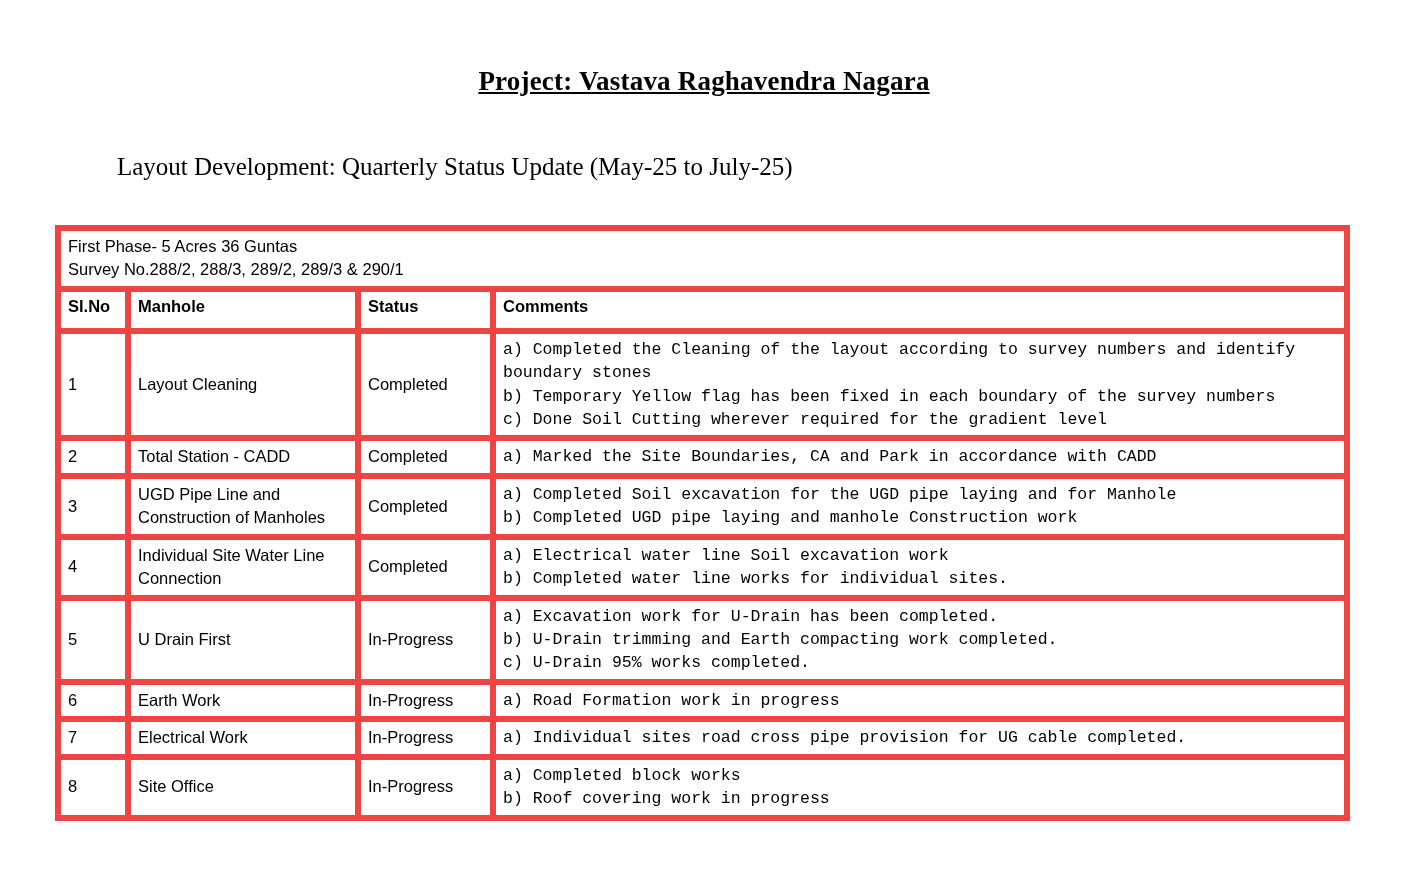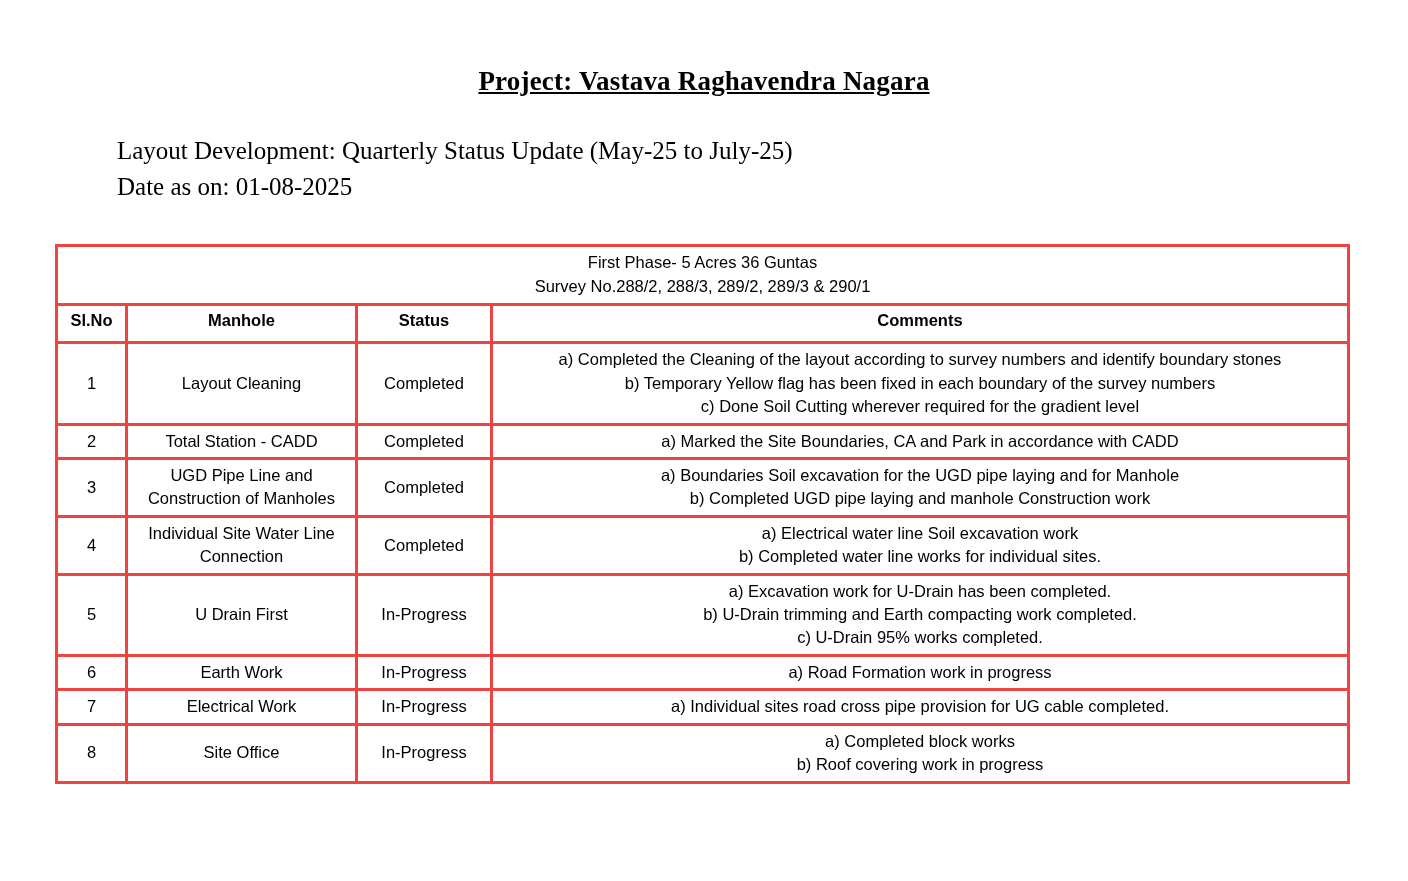--- a/index.html
+++ b/index.html
@@ -26,42 +26,42 @@
     font-size: 27px;
     font-weight: bold;
     text-decoration: underline;
     margin-top: 66px;
     letter-spacing: 0.2px;
   }
   .subhead {
     font-family: "Liberation Serif", serif;
     font-size: 25px;
     margin-left: 117px;
-    margin-top: 36px;
+    margin-top: 52px;
     line-height: 1.42;
   }
   .subhead .line2 {
     display: block;
   }
   .table-wrap {
     margin: 40px 0 0 55px;
     width: 1295px;
   }
   table.status-table {
     border-collapse: collapse;
     width: 100%;
     table-layout: fixed;
     font-size: 16.5px;
     line-height: 1.42;
   }
   table.status-table td, table.status-table th {
-    border: 3px solid #ef4444;
+    border: 6px solid #ef4444;
     vertical-align: middle;
     padding: 4px 7px;
-    text-align: center;
+    text-align: left;
     font-weight: normal;
   }
   .phase-head {
     text-align: center;
     font-weight: bold;
     padding: 6px 4px 7px 4px;
     line-height: 1.45;
   }
   .phase-head .l2 { display: block; }
   thead .col-head td {
@@ -74,36 +74,36 @@
   col.c-status { width: 135px; }
   col.c-comments { width: auto; }
   td.sl {
     text-align: center;
   }
   td.status {
     font-weight: bold;
   }
   td.comments .cline {
     display: block;
+    font-family: Liberation Mono, monospace;
   }
   td.action, td.comments {
     padding-top: 5px;
     padding-bottom: 5px;
   }
 </style>
 </head>
 <body>
 
 <div class="page">
 
   <div class="doc-title">Project: Vastava Raghavendra Nagara</div>
 
   <div class="subhead">
     <span>Layout Development: Quarterly Status Update (May-25 to July-25)</span>
-    <span class="line2">Date as on: 01-08-2025</span>
   </div>
 
   <div class="table-wrap">
     <table class="status-table">
       <colgroup>
         <col class="c-sl">
         <col class="c-action">
         <col class="c-status">
         <col class="c-comments">
       </colgroup>
@@ -141,21 +141,21 @@
           <td class="comments">
             <span class="cline">a) Marked the Site Boundaries, CA and Park in accordance with CADD</span>
           </td>
         </tr>
 
         <tr>
           <td class="sl">3</td>
           <td class="action">UGD Pipe Line and Construction of Manholes</td>
           <td class="status">Completed</td>
           <td class="comments">
-            <span class="cline">a) Boundaries Soil excavation for the UGD pipe laying and for Manhole</span>
+            <span class="cline">a) Completed Soil excavation for the UGD pipe laying and for Manhole</span>
             <span class="cline">b) Completed UGD pipe laying and manhole Construction work</span>
           </td>
         </tr>
 
         <tr>
           <td class="sl">4</td>
           <td class="action">Individual Site Water Line Connection</td>
           <td class="status">Completed</td>
           <td class="comments">
             <span class="cline">a)   Electrical water line Soil excavation work</span>

